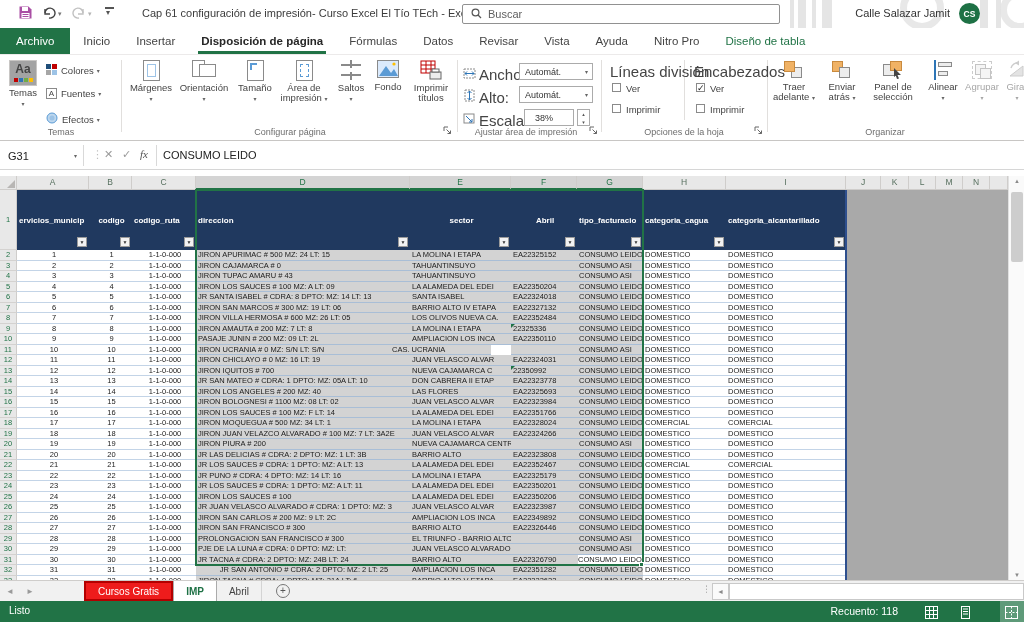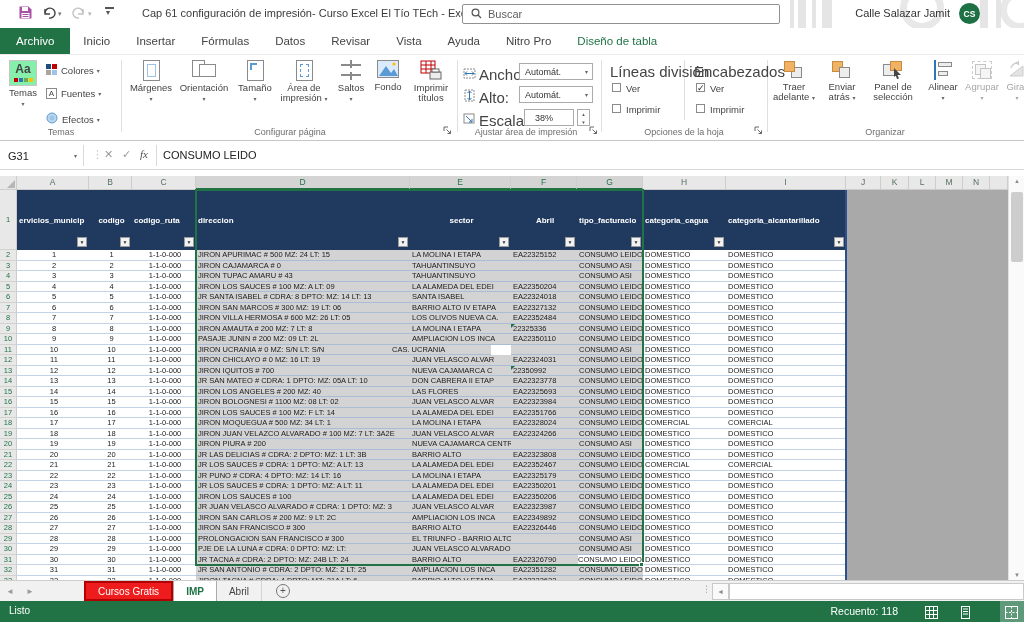--- a/index.html
+++ b/index.html
@@ -155,37 +155,38 @@
     </div>
 
     <span id="user-name">Calle Salazar Jamit</span>
     <div id="avatar">CS</div>
   </div>
 
   <div id="tabrow">
       <div class="mtab archivo">Archivo</div>
       <div class="mtab ">Inicio</div>
       <div class="mtab ">Insertar</div>
+      <div class="mtab active">Disposición de página</div>
       <div class="mtab ">Fórmulas</div>
       <div class="mtab ">Datos</div>
       <div class="mtab ">Revisar</div>
       <div class="mtab ">Vista</div>
       <div class="mtab ">Ayuda</div>
       <div class="mtab ">Nitro Pro</div>
       <div class="mtab contextual">Diseño de tabla</div>
     </div>
 
   <div id="ribbon">
     <div class="vsep" style="left:121px;"></div>
     <div class="vsep" style="left:457px;"></div>
     <div class="vsep" style="left:601px;"></div>
     <div class="vsep" style="left:767px;"></div>
 
     <div class="bigbtn" style="left:6px;width:34px;">
-      <div style="width:28px;height:26px;border:1px solid #c8c6c4;margin:0 auto;background:#86efac;position:relative;">
+      <div style="width:28px;height:26px;border:1px solid #c8c6c4;margin:0 auto;background:#a3a3a3;position:relative;">
         <div style="font-size:12px;font-weight:bold;color:#444;line-height:16px;">Aa</div>
         <div style="display:flex;justify-content:center;gap:1px;margin-top:1px;">
           <span style="width:4px;height:4px;background:#c00000;"></span>
             <span style="width:4px;height:4px;background:#2e75b6;"></span>
             <span style="width:4px;height:4px;background:#70ad47;"></span>
             <span style="width:4px;height:4px;background:#ffc000;"></span>
         </div>
       </div>
       <div class="lbl"><span>Temas</span><br><span class="chev">▾</span></div>
     </div>
@@ -1314,21 +1315,21 @@
         <div class="gutter" style="top: 395px; height: 10.5px; line-height: 9.5px;">32</div>
         <div class="dcell num" style="left: 17px; top: 395px; width: 72px;">
           <span class="sp">31</span>
         </div>
         <div class="dcell num" style="left: 89px; top: 395px; width: 43px;">
           <span class="sp">31</span>
         </div>
         <div class="dcell num" style="left: 132px; top: 395px; width: 64px;">
           <span class="sp">1-1-0-000</span>
         </div>
-        <div class="dcell sel" style="left: 196px; top: 395px; width: 214px;">
+        <div class="dcell sel" style="left: 196px; top: 395px; width: 214px; text-align: center;">
           <span class="sp">JR SAN ANTONIO # CDRA: 2 DPTO: MZ: 2 LT: 25</span>
         </div>
         <div class="dcell sel" style="left: 410px; top: 395px; width: 101px;">
           <span class="sp">AMPLIACION LOS INCA</span>
         </div>
         <div class="dcell sel" style="left: 511px; top: 395px; width: 66px;">
           <span class="sp">EA22351282</span>
         </div>
         <div class="dcell sel" style="left: 577px; top: 395px; width: 66px;">
           <span class="sp">CONSUMO LEIDO</span>

